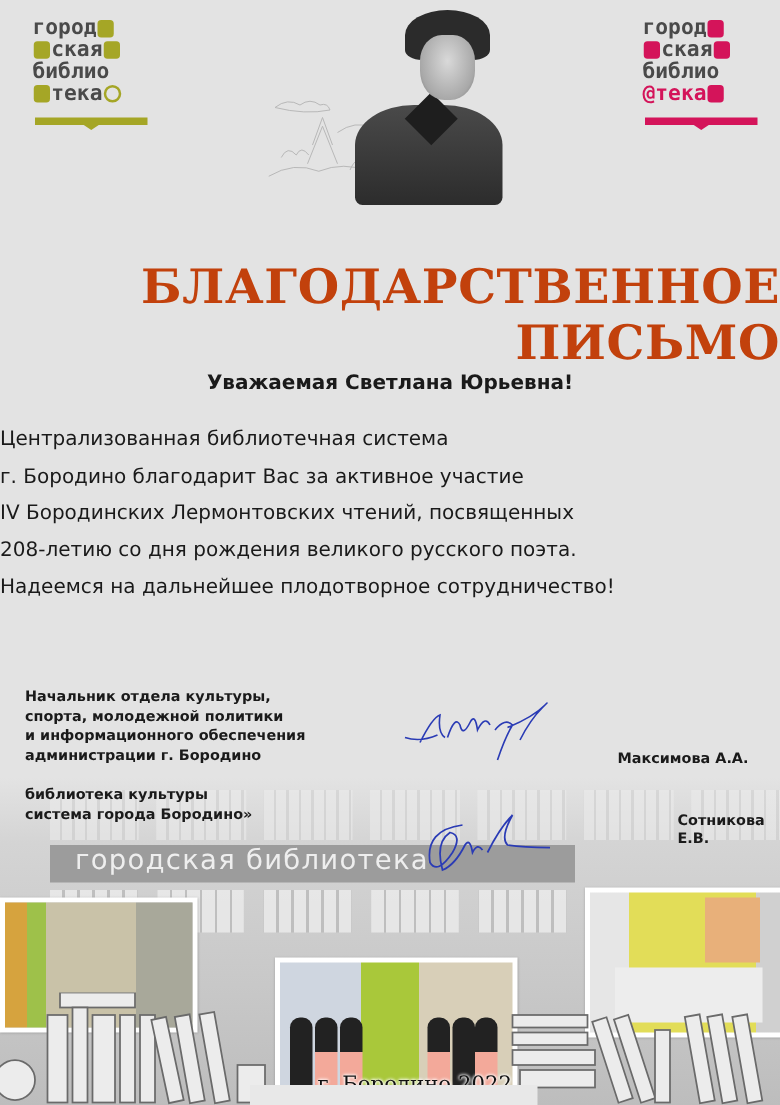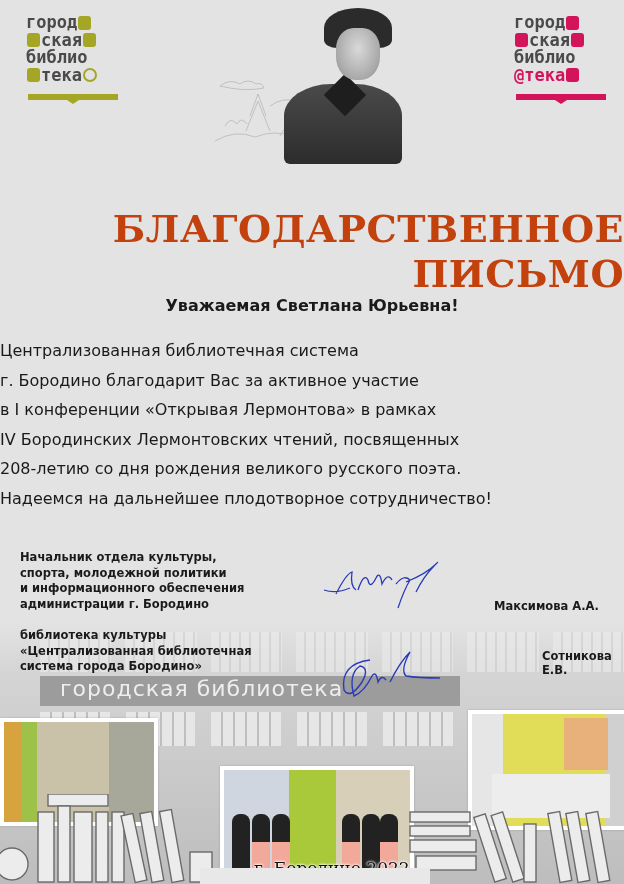--- a/index.html
+++ b/index.html
@@ -115,21 +115,20 @@
   <div class="face"></div>
 </div>
 
 <div class="abs title">БЛАГОДАРСТВЕННОЕ ПИСЬМО</div>
 
 <div class="abs greeting">Уважаемая Светлана Юрьевна!</div>
 
 <div class="abs body">
   <div>Централизованная библиотечная система</div>
   <div>г. Бородино благодарит Вас за активное участие</div>
-  <div>в I конференции «Открывая Лермонтова» в рамках</div>
   <div>IV Бородинских Лермонтовских чтений, посвященных</div>
   <div>208-летию со дня рождения великого русского поэта.</div>
   <div>Надеемся на дальнейшее плодотворное сотрудничество!</div>
 </div>
 
 <div class="abs building">
   <div class="windows">
       <div></div>
       <div></div>
       <div></div>
@@ -206,19 +205,18 @@
   <div>и информационного обеспечения</div>
   <div>администрации г. Бородино</div>
 </div>
 <svg class="signature" style="left:318px;top:560px;" width="150" height="50" viewBox="0 0 150 50">
   <path d="M6 30 q12 4 26 -2 M18 34 q10 -20 16 -22 q-2 14 4 18 M40 30 q6 -18 10 -10 q2 10 8 -2 q4 -8 6 6 q6 -12 10 -4 M78 24 q8 -10 14 -4 q-6 10 -12 28 M88 22 q20 -8 30 -18 q4 -4 -2 2 q-10 10 -18 26" fill="none" stroke="#2a3bb5" stroke-width="1.3"></path>
 </svg>
 <div class="abs name name1">Максимова А.А.</div>
 
 <div class="abs sig-block sig2">
   <div>библиотека культуры</div>
-  <div>«Централизованная библиотечная</div>
   <div>система города Бородино»</div>
 </div>
 <svg class="signature" style="left:330px;top:648px;" width="120" height="64" viewBox="0 0 120 64">
   <path d="M40 12 q-30 4 -26 30 q6 10 18 -8 q8 -14 -2 -16 q-12 8 -6 30 q10 -4 18 -20 q4 -6 6 6 q4 -8 8 -2 M60 34 q10 -20 20 -30 q-10 18 -4 24 q12 2 34 2" fill="none" stroke="#2a3bb5" stroke-width="1.4"></path>
 </svg>
 <div class="abs name name2">Сотникова Е.В.</div>
 
 </body></html>

